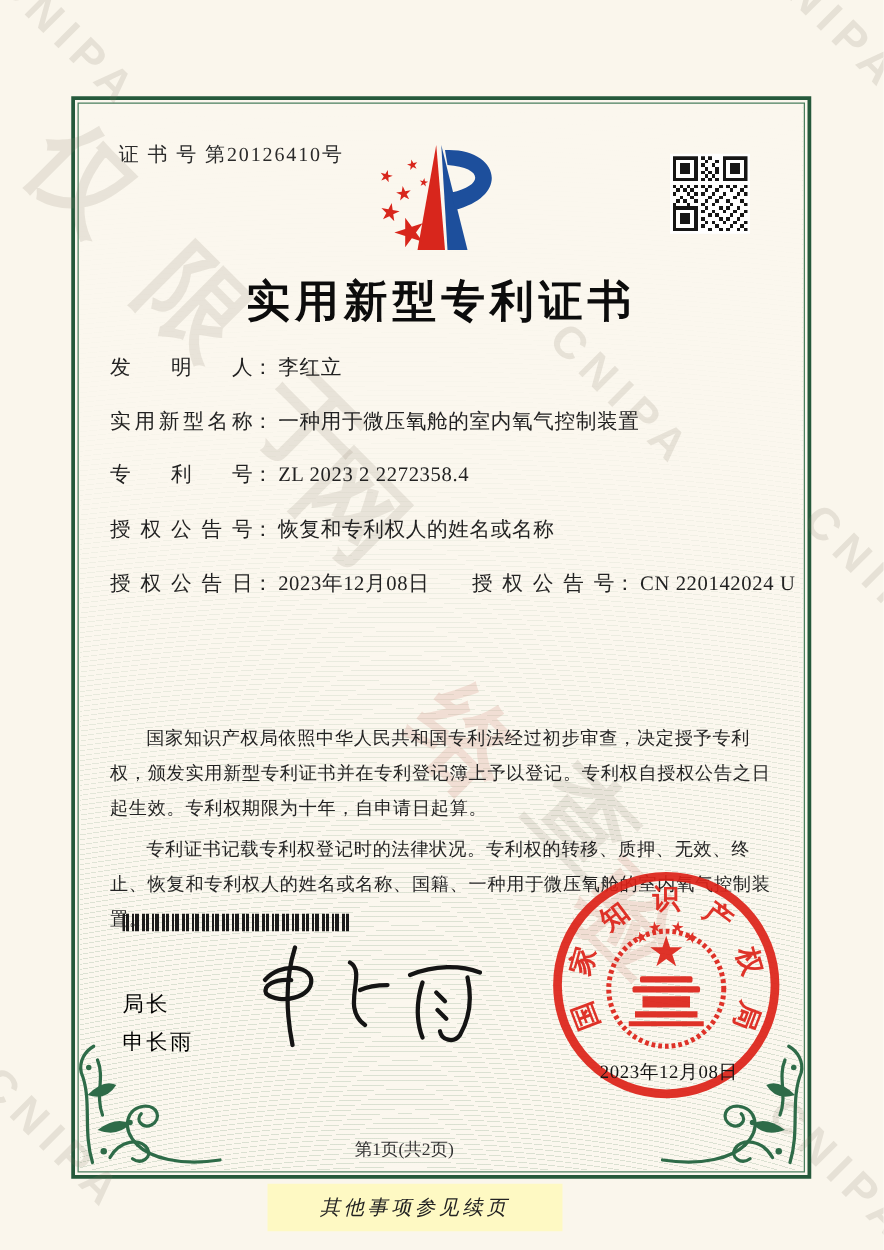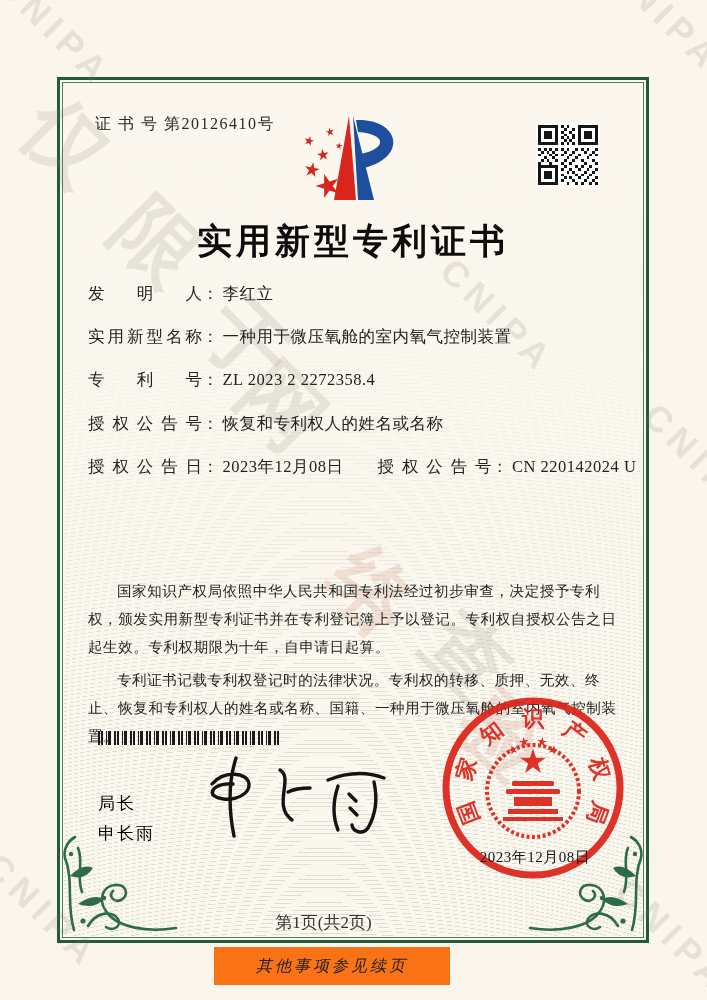--- a/index.html
+++ b/index.html
@@ -42,22 +42,22 @@
   .barcode{position:absolute;left:98px;top:731px;width:183px;height:14px;
      background:repeating-linear-gradient(90deg,#1b1b1b 0 2px,transparent 2px 3px,#1b1b1b 3px 5px,transparent 5px 8px,#1b1b1b 8px 9px,transparent 9px 10px,#1b1b1b 10px 13px,transparent 13px 16px);}
 
   .signer{position:absolute;left:98px;font-size:17px;color:#000000;letter-spacing:2px;}
   .signer.t1{top:792px;} .signer.t2{top:822px;text-align:right;}
   .signature{position:absolute;left:196px;top:748px;z-index:5;}
 
   .seal{position:absolute;left:433px;top:688px;z-index:5;}
   .seal-date{position:absolute;left:465px;top:848px;width:140px;z-index:6;text-align:center;font-size:15px;color:#151515;letter-spacing:0.5px;}
 
-  .page-no{position:absolute;left:57px;width:533px;top:911px;text-align:center;font-size:17px;color:#333;}
-  .foot-note{position:absolute;left:214px;top:947px;width:236px;height:38px;z-index:6;background:#f97316;
+  .page-no{position:absolute;left:57px;width:533px;top:911px;text-align:center;font-size:14px;color:#333;}
+  .foot-note{position:absolute;left:214px;top:947px;width:236px;height:38px;z-index:6;background:#fef9c3;
      display:flex;align-items:center;justify-content:center;font-size:16px;font-style:italic;letter-spacing:3px;color:#222;}
 </style>
 </head>
 <body>
 
 <div class="page">
 
   <span class="wm wm-cnipa" style="left:-18px;top:8px;">CNIPA</span>
   <span class="wm wm-cnipa" style="left:592px;top:-6px;">CNIPA</span>
   <span class="wm wm-cnipa" style="left:425px;top:295px;">CNIPA</span>

